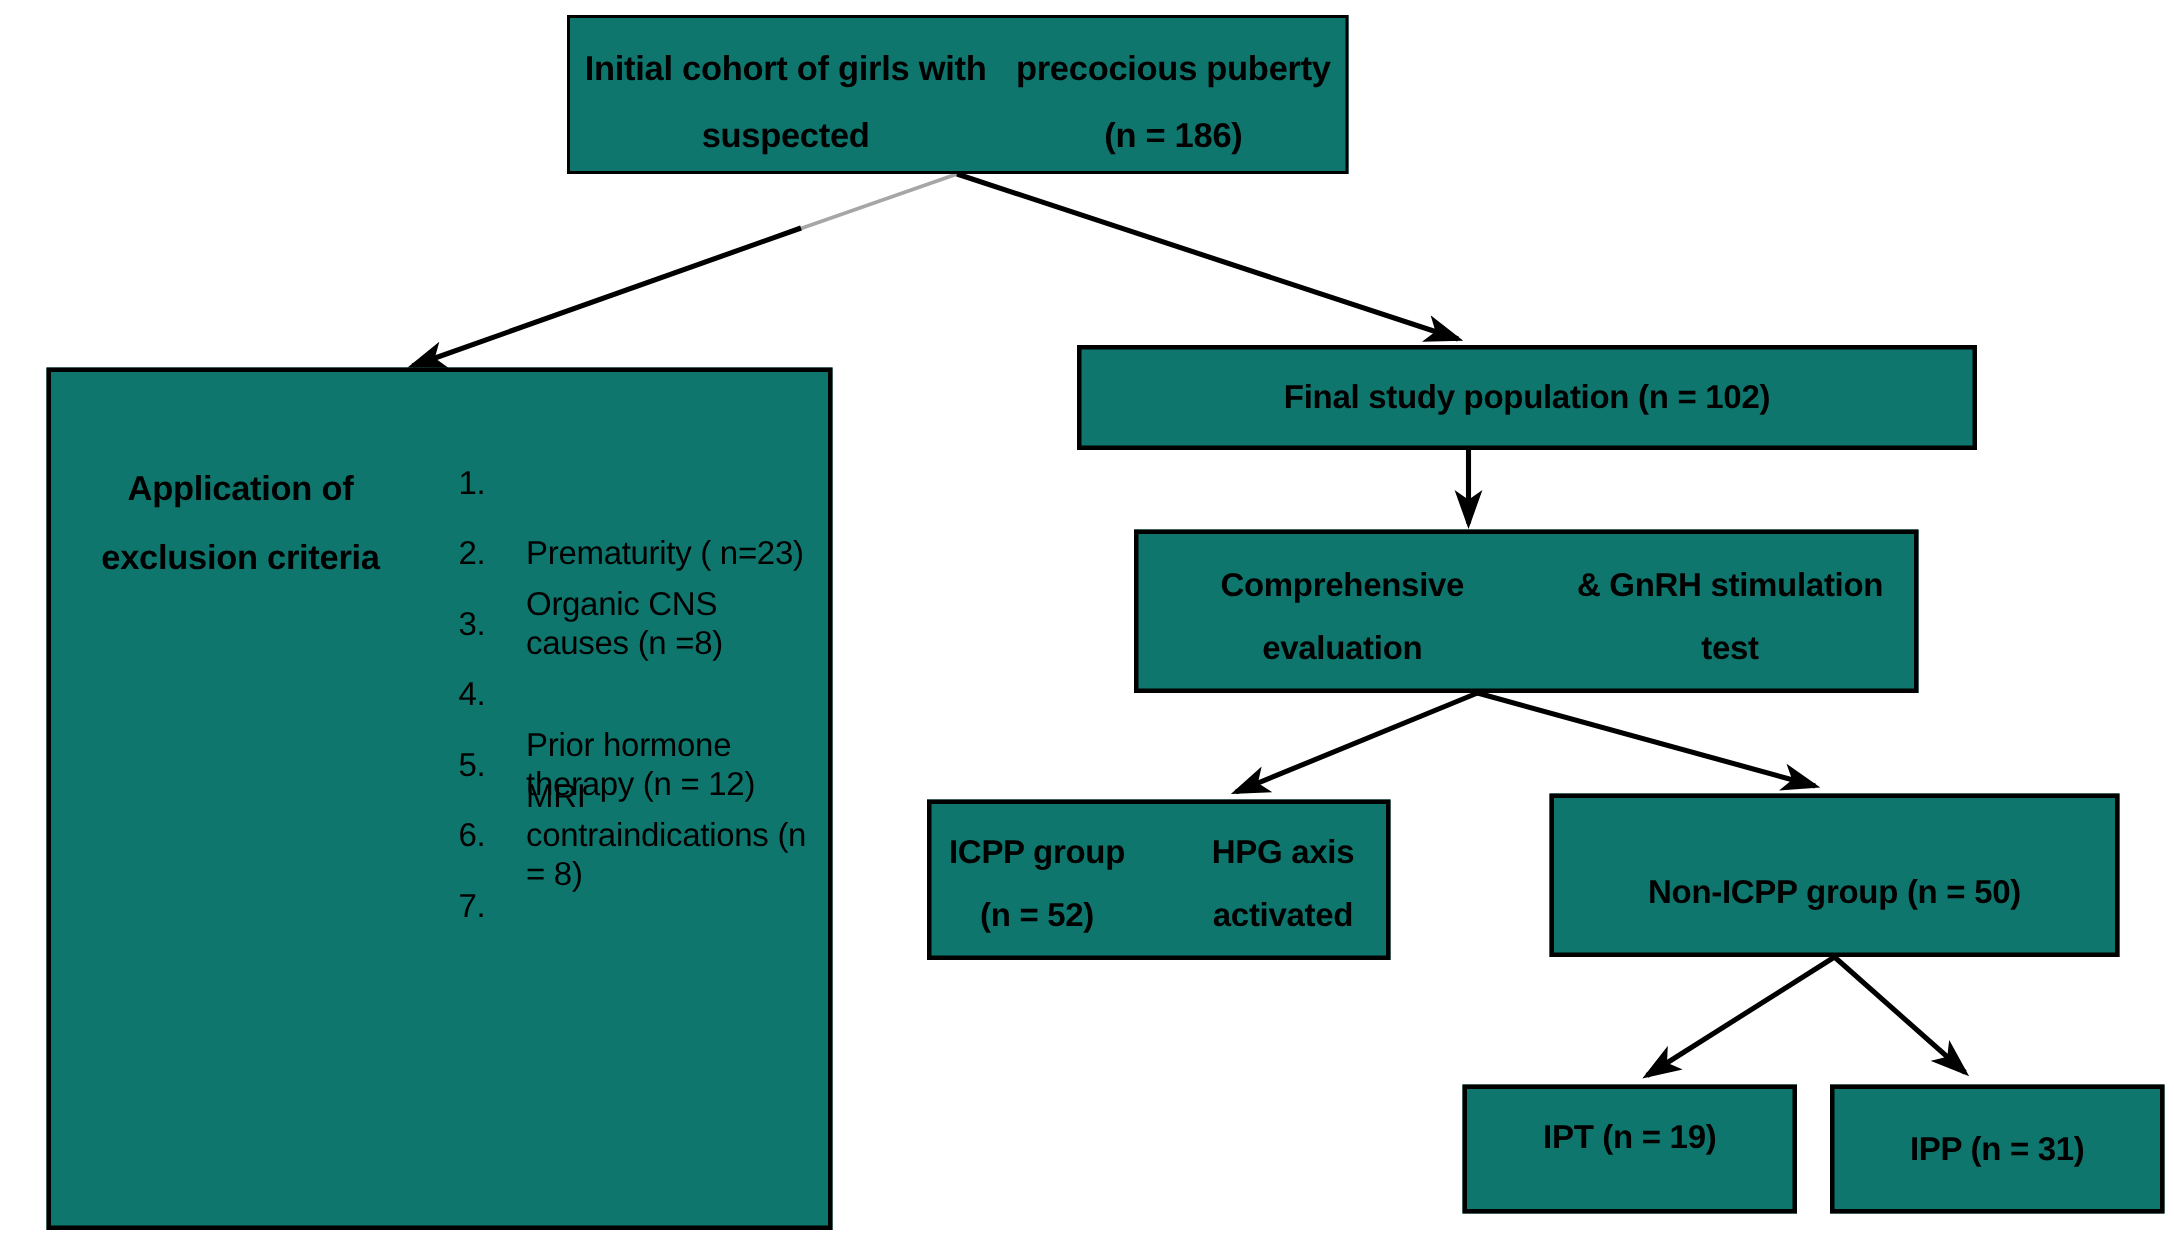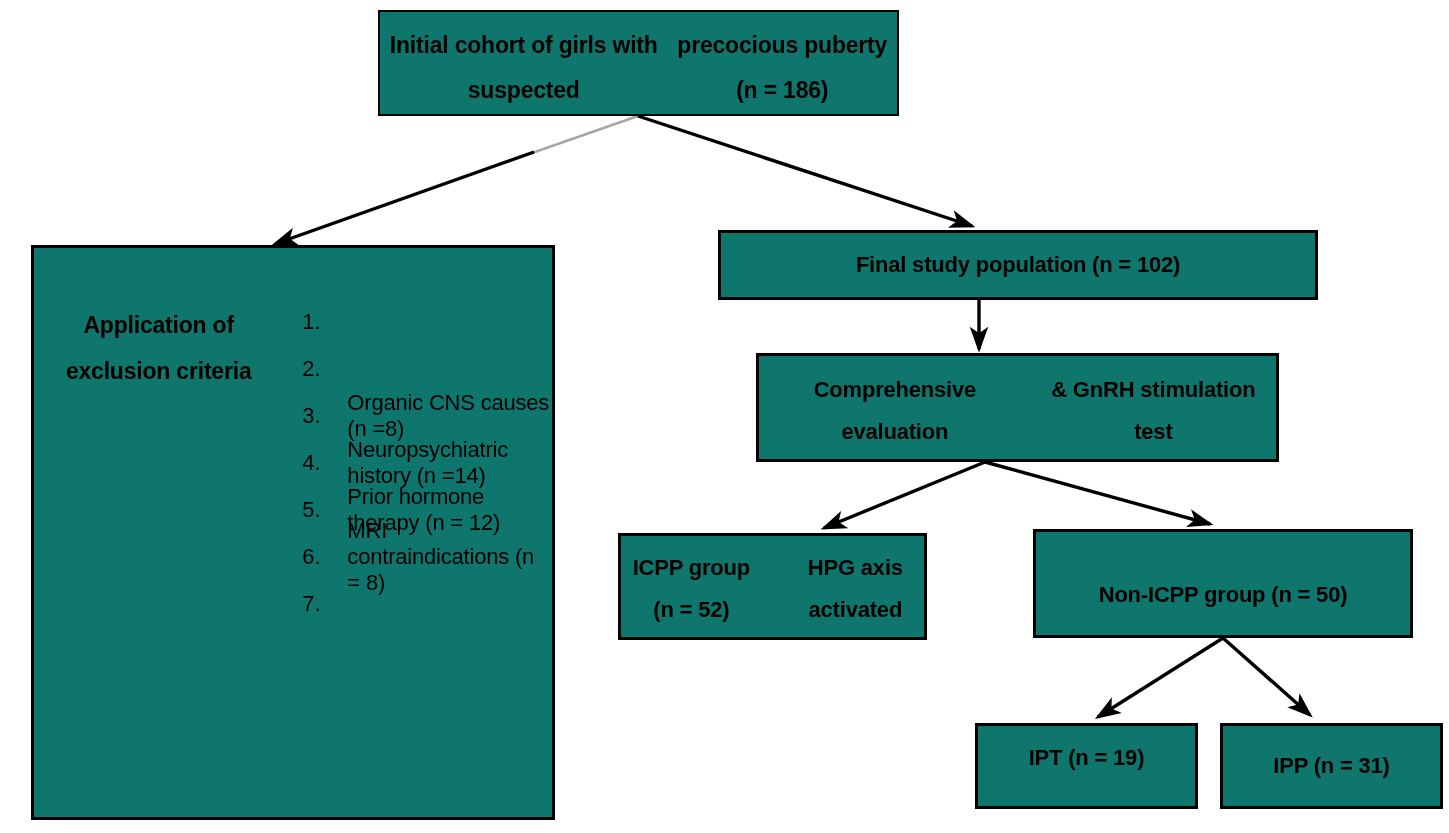--- a/index.html
+++ b/index.html
@@ -101,28 +101,28 @@
   <div class="box" id="box-exclusion">
     <div class="excl-title">
       <div>Application of exclusion criteria</div>
     </div>
     <div class="excl-list">
       <div class="excl-item">
         <span class="excl-num">1.</span>
       </div>
       <div class="excl-item">
         <span class="excl-num">2.</span>
+        <span class="excl-text">Prematurity ( n=23)</span>
       </div>
       <div class="excl-item">
         <span class="excl-num">3.</span>
         <span class="excl-text">Organic CNS causes (n =8)</span>
       </div>
       <div class="excl-item">
         <span class="excl-num">4.</span>
-        <span class="excl-text">Neuropsychiatric history (n =14)</span>
       </div>
       <div class="excl-item">
         <span class="excl-num">5.</span>
         <span class="excl-text">Prior hormone therapy (n = 12)</span>
       </div>
       <div class="excl-item">
         <span class="excl-num">6.</span>
         <span class="excl-text">MRI contraindications (n = 8)</span>
       </div>
       <div class="excl-item">

